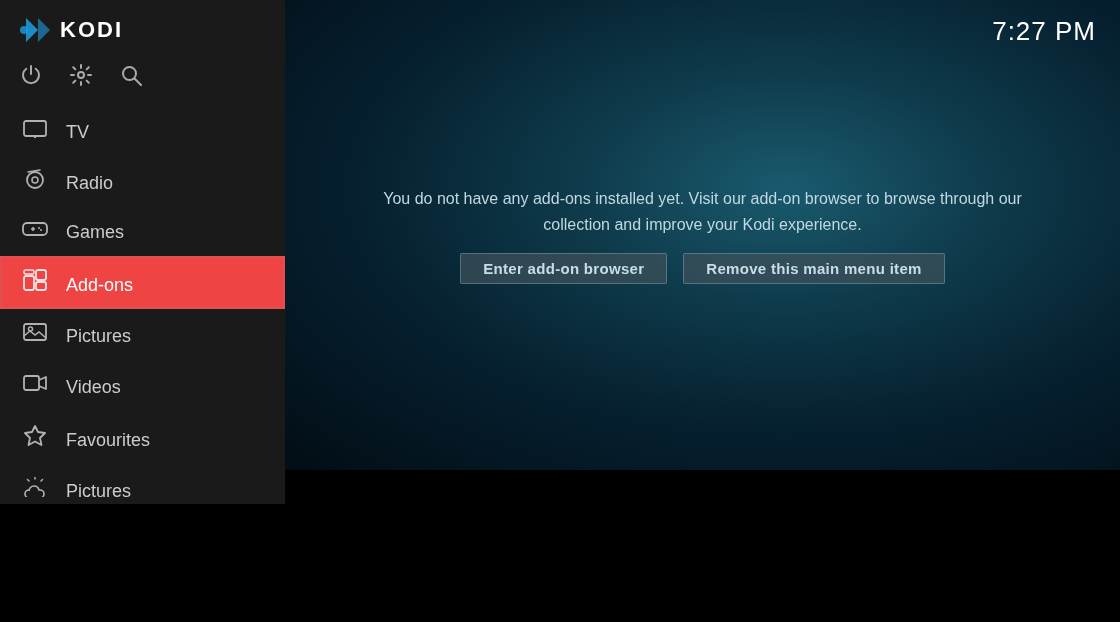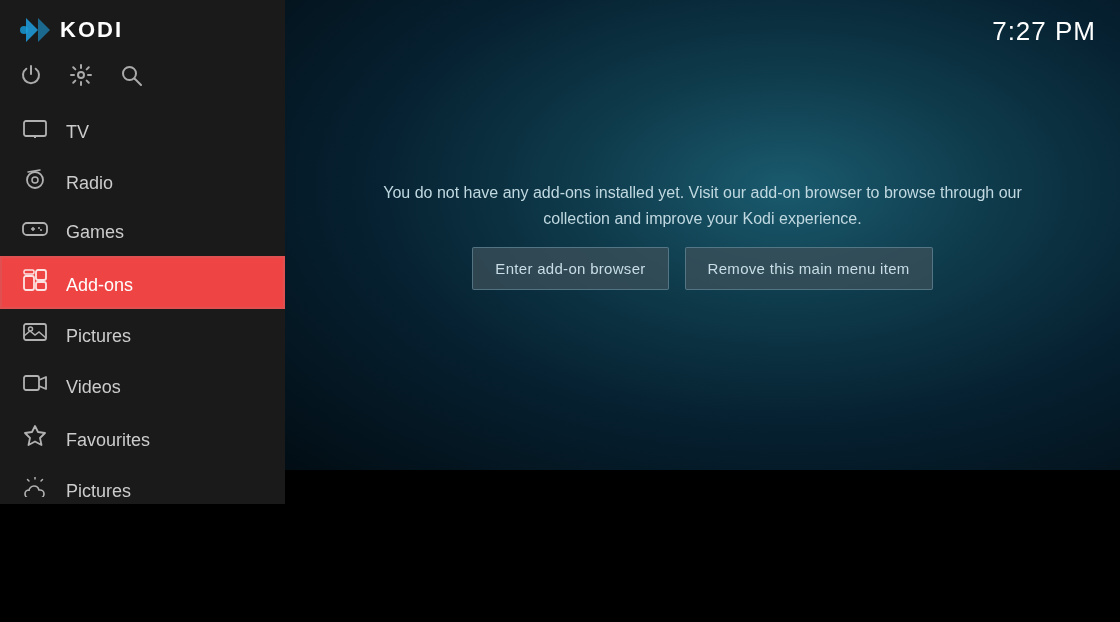--- a/index.html
+++ b/index.html
@@ -144,25 +144,26 @@
     .button-row {
       display: flex;
       gap: 16px;
       justify-content: center;
     }
 
     .action-button {
       background: rgba(60, 80, 90, 0.75);
       border: 1px solid rgba(120, 160, 180, 0.5);
       color: #c8dde6;
-      padding: 12px 22px;
+      padding: 6px 22px;
       font-size: 15px;
       cursor: pointer;
       border-radius: 2px;
       letter-spacing: 0.3px;
+      font-weight: bold;
     }
   </style>
 </head>
 <body>
 
 <div class="sidebar">
   <div class="sidebar-header">
 
     <svg class="kodi-logo" viewBox="0 0 32 32" xmlns="http://www.w3.org/2000/svg">
       <polygon points="8,4 8,28 20,16" fill="#1e8bc3"></polygon>

